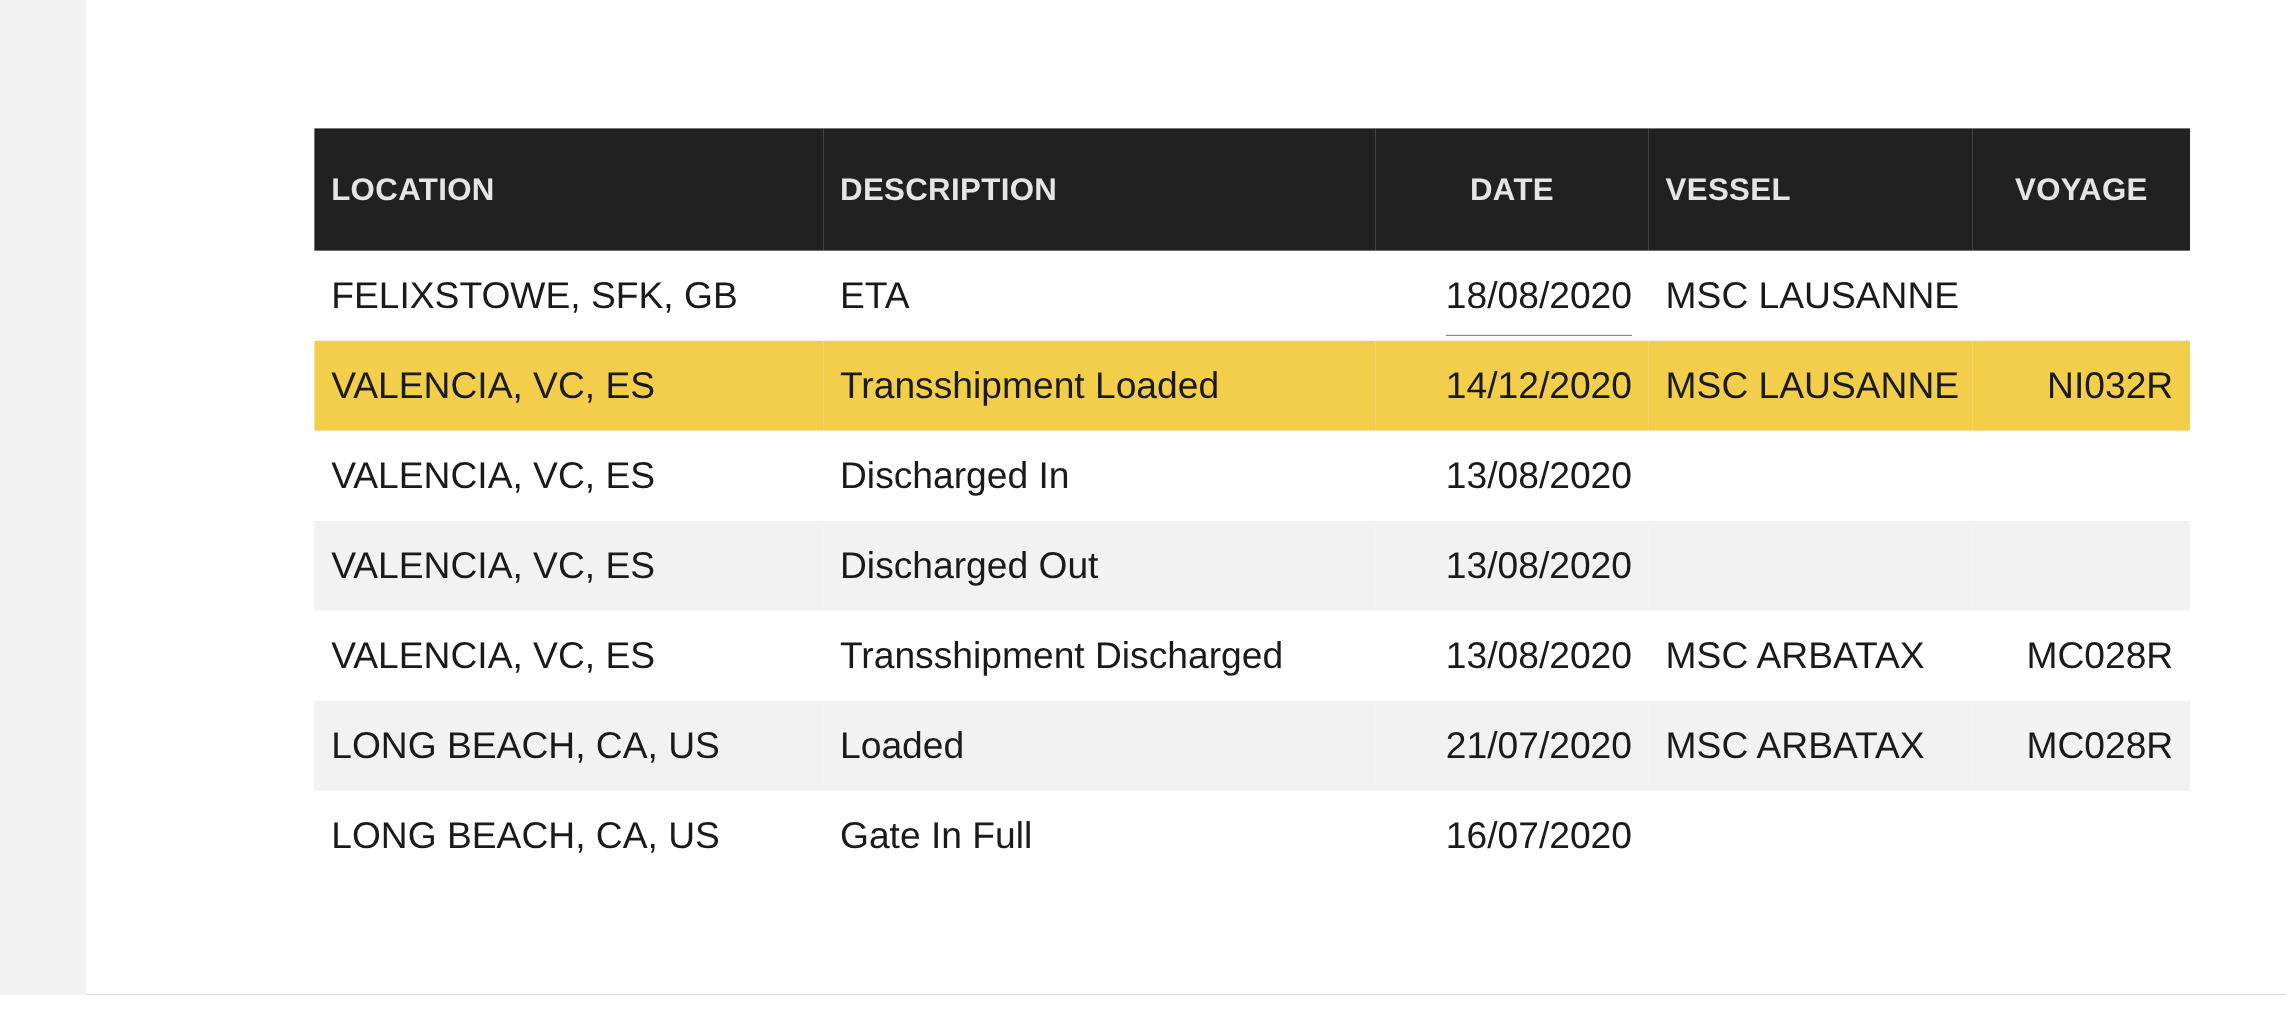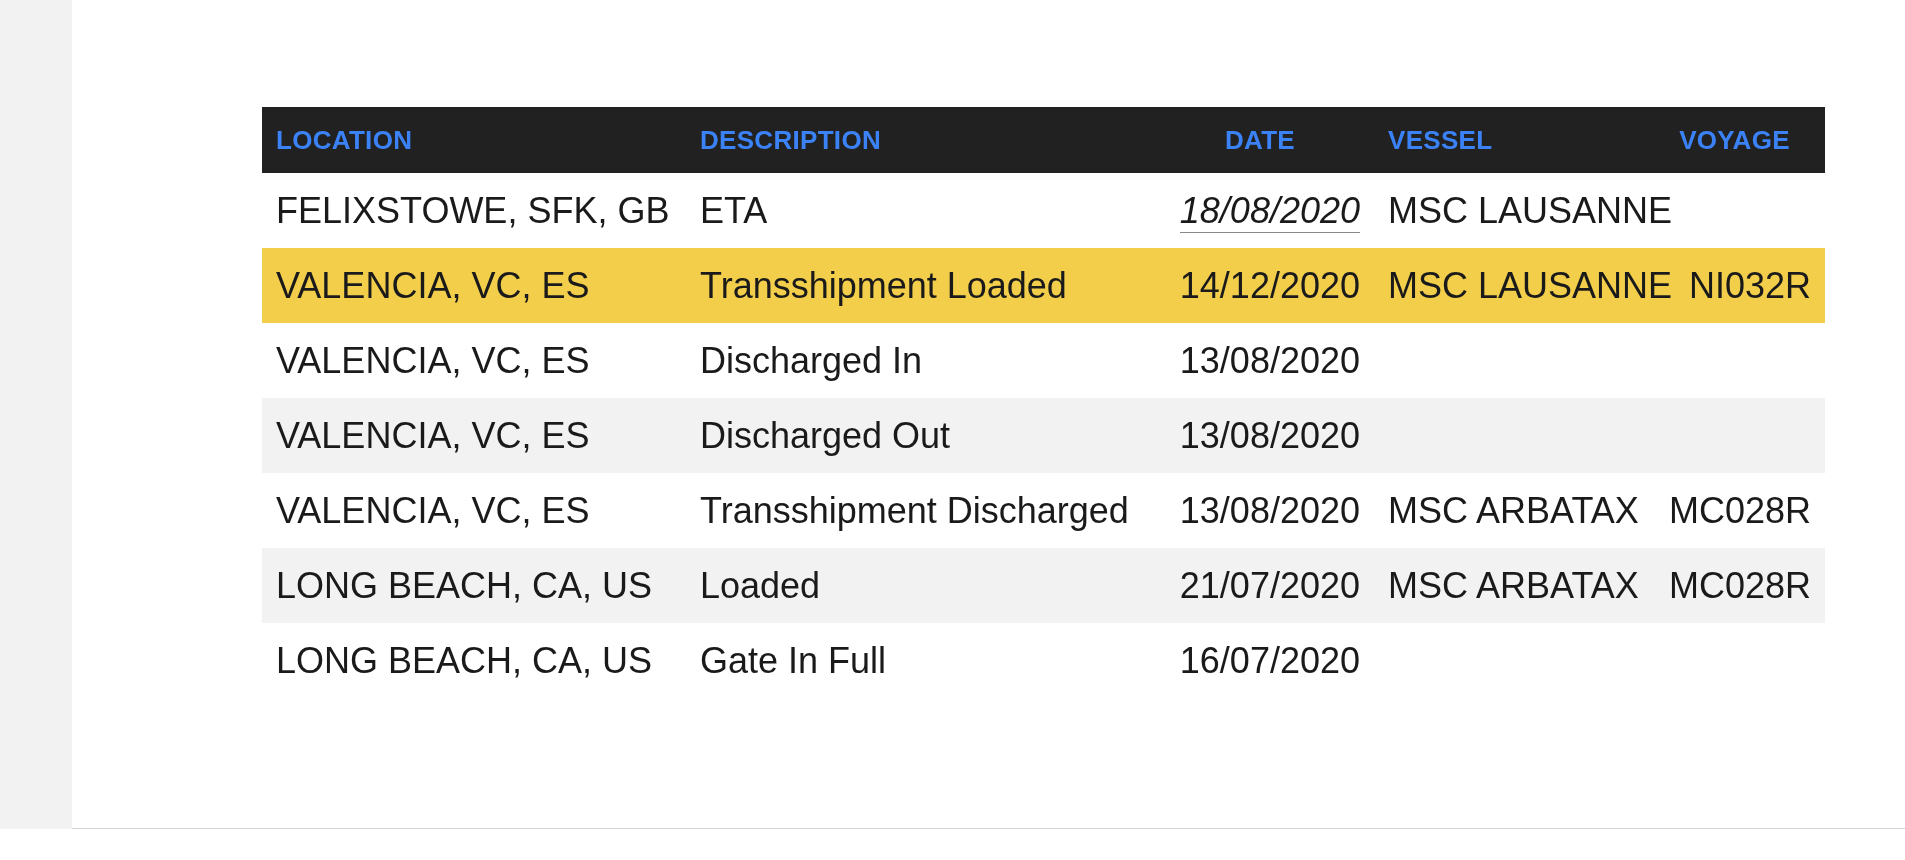--- a/index.html
+++ b/index.html
@@ -54,50 +54,49 @@
     table-layout: fixed;
   }
   .tracking-table col.c-location { width: 424px; }
   .tracking-table col.c-description { width: 460px; }
   .tracking-table col.c-date { width: 228px; }
   .tracking-table col.c-vessel { width: 270px; }
   .tracking-table col.c-voyage { width: 181px; }
 
   .tracking-table thead th {
     background: #212121;
-    color: #3b82f6;
+    color: #e5e5e5;
     font-size: 26px;
     font-weight: bold;
     letter-spacing: 0.3px;
-    height: 66px;
+    height: 102px;
     padding: 0 14px;
     text-align: left;
     vertical-align: middle;
     white-space: nowrap;
   }
   .tracking-table thead th.align-right { text-align: center; }
 
   .tracking-table tbody td {
-    font-size: 36px;
+    font-size: 31px;
     color: #1a1a1a;
     height: 75px;
     padding: 0 14px;
     vertical-align: middle;
     white-space: nowrap;
   }
   .tracking-table tbody td.align-right { text-align: right; }
 
   tbody tr.row-default { background: #ffffff; }
   tbody tr.row-alt { background: #f2f2f2; }
   tbody tr.row-highlight { background: #f2ce4b; }
 
   .date-underline {
     border-bottom: 1px solid #8a8a8a;
-    padding-bottom: 1px;
-    font-style: italic;
+    padding-bottom: 15px;
   }
 </style>
 </head>
 <body>
 
 <div class="page-wrap">
   <div class="left-gutter"></div>
   <div class="page-sheet">
     <table class="tracking-table">
       <colgroup>

